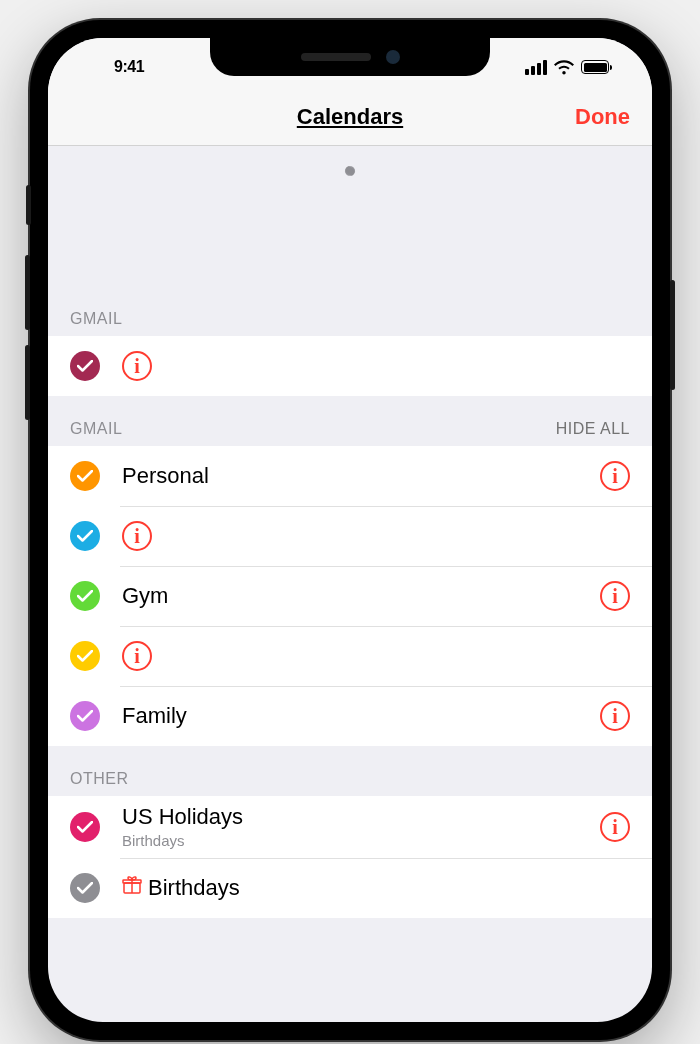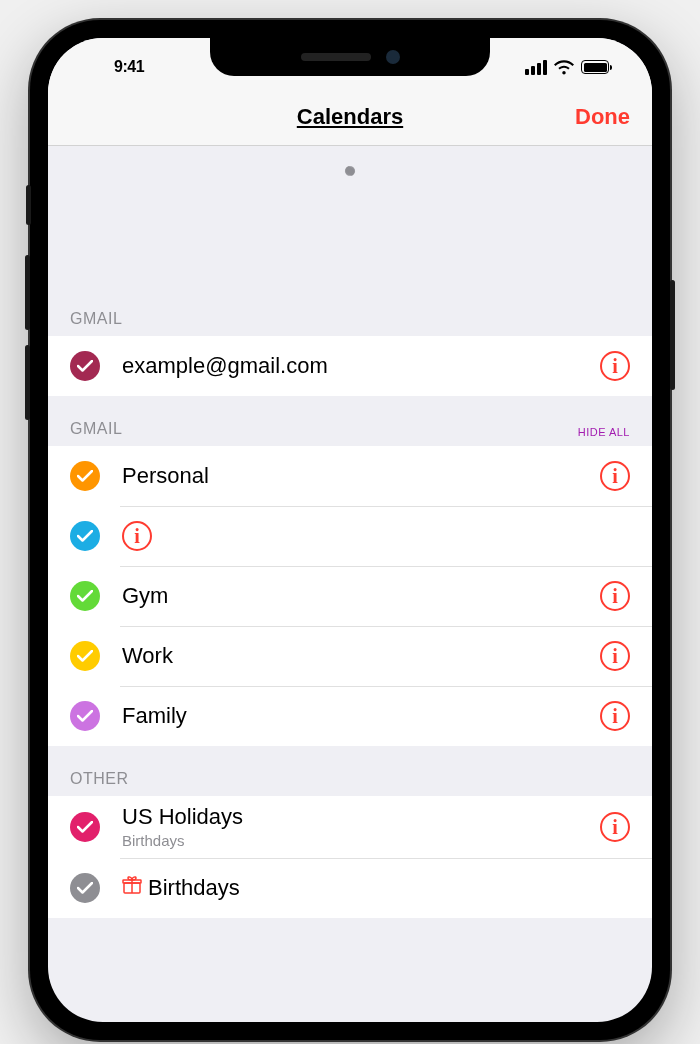--- a/index.html
+++ b/index.html
@@ -186,23 +186,23 @@
       padding: 0 22px 8px 22px;
       background: #efeff4;
     }
     .section-header-label {
       font-size: 16px;
       font-weight: 400;
       color: #8e8e93;
       letter-spacing: 0.5px;
     }
     .section-header-action {
-      font-size: 11px;
+      font-size: 16px;
       font-weight: 400;
-      color: #a21caf;
+      color: #737373;
       letter-spacing: 0.5px;
     }
     .list {
       background: #fff;
     }
     .list-row {
       display: flex;
       align-items: center;
       min-height: 60px;
       padding: 8px 22px 8px 22px;
@@ -328,25 +328,20 @@
         <div class="section-header">
           <div class="section-header-label">GMAIL</div>
         </div>
         <div class="list">
           <div class="list-row">
             <div class="check-circle" style="background: rgb(163, 41, 82);">
               <svg width="16" height="12" viewBox="0 0 16 12">
                 <path d="M1 6l4.5 4.5L15 1" stroke="#fff" stroke-width="2.5" fill="none" stroke-linecap="round" stroke-linejoin="round"></path>
               </svg>
             </div>
-            <div class="row-content">
-              <div class="row-label">
-                <span>example@gmail.com</span>
-              </div>
-            </div>
             <div class="info-button">i</div>
           </div>
         </div>
         <div class="section-header">
           <div class="section-header-label">GMAIL</div>
           <div class="section-header-action">HIDE ALL</div>
         </div>
         <div class="list">
           <div class="list-row">
             <div class="check-circle" style="background: rgb(255, 149, 0);">
@@ -380,25 +375,20 @@
                 <span>Gym</span>
               </div>
             </div>
             <div class="info-button">i</div>
           </div>
           <div class="list-row">
             <div class="check-circle" style="background: rgb(255, 204, 0);">
               <svg width="16" height="12" viewBox="0 0 16 12">
                 <path d="M1 6l4.5 4.5L15 1" stroke="#fff" stroke-width="2.5" fill="none" stroke-linecap="round" stroke-linejoin="round"></path>
               </svg>
-            </div>
-            <div class="row-content">
-              <div class="row-label">
-                <span>Work</span>
-              </div>
             </div>
             <div class="info-button">i</div>
           </div>
           <div class="list-row">
             <div class="check-circle" style="background: rgb(204, 115, 225);">
               <svg width="16" height="12" viewBox="0 0 16 12">
                 <path d="M1 6l4.5 4.5L15 1" stroke="#fff" stroke-width="2.5" fill="none" stroke-linecap="round" stroke-linejoin="round"></path>
               </svg>
             </div>
             <div class="row-content">

